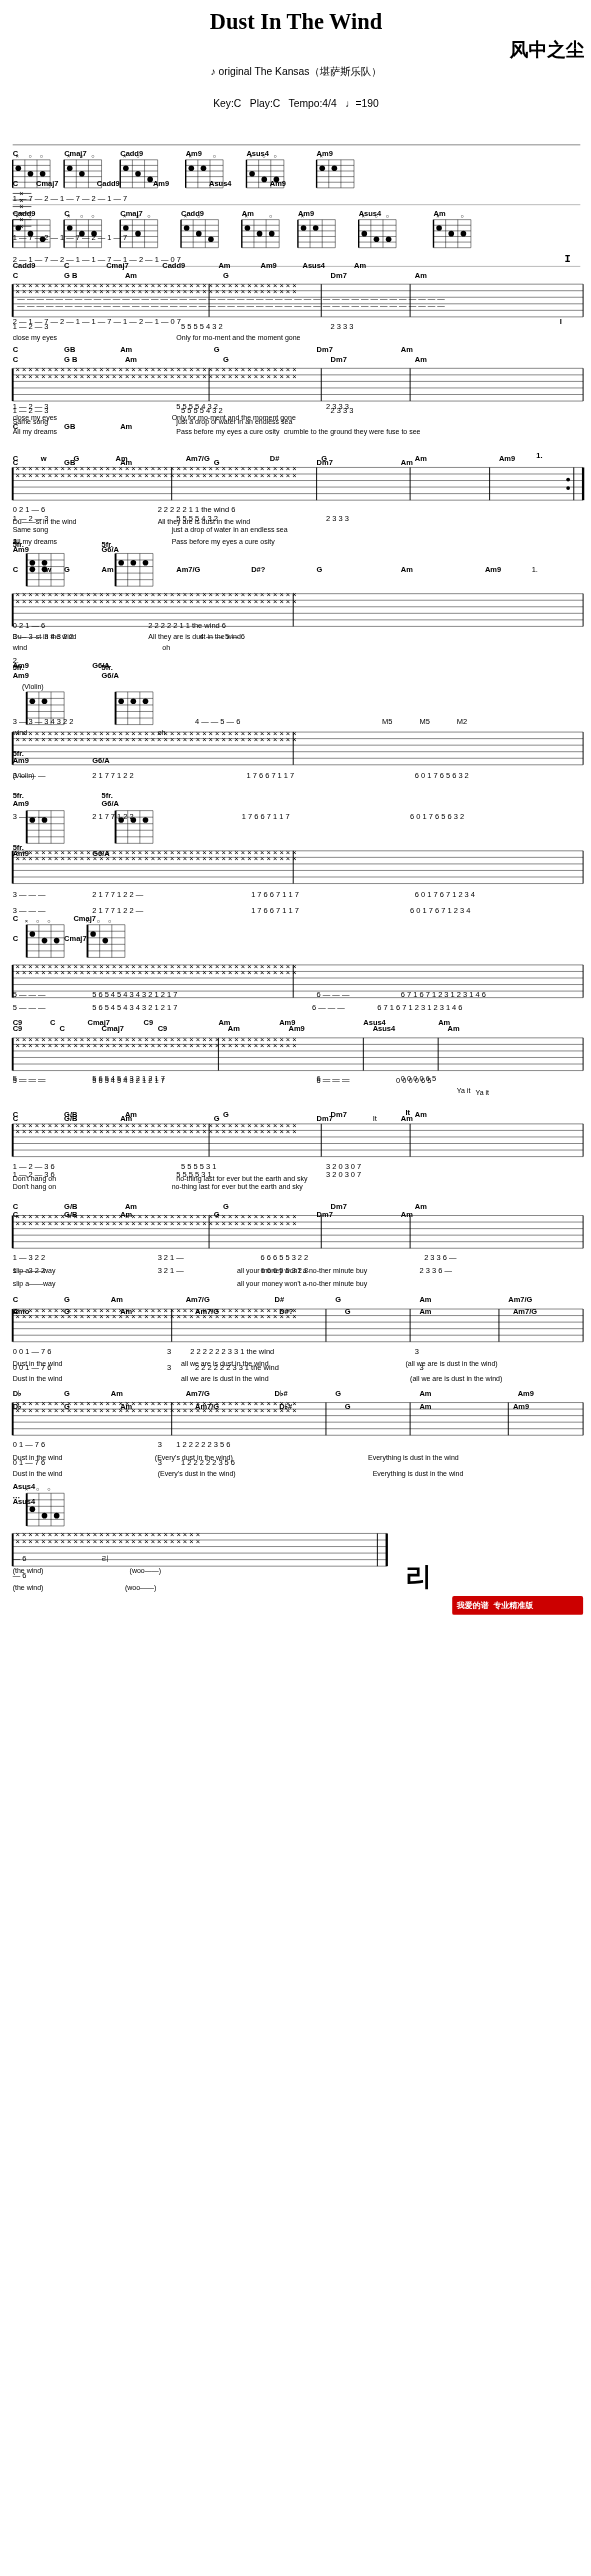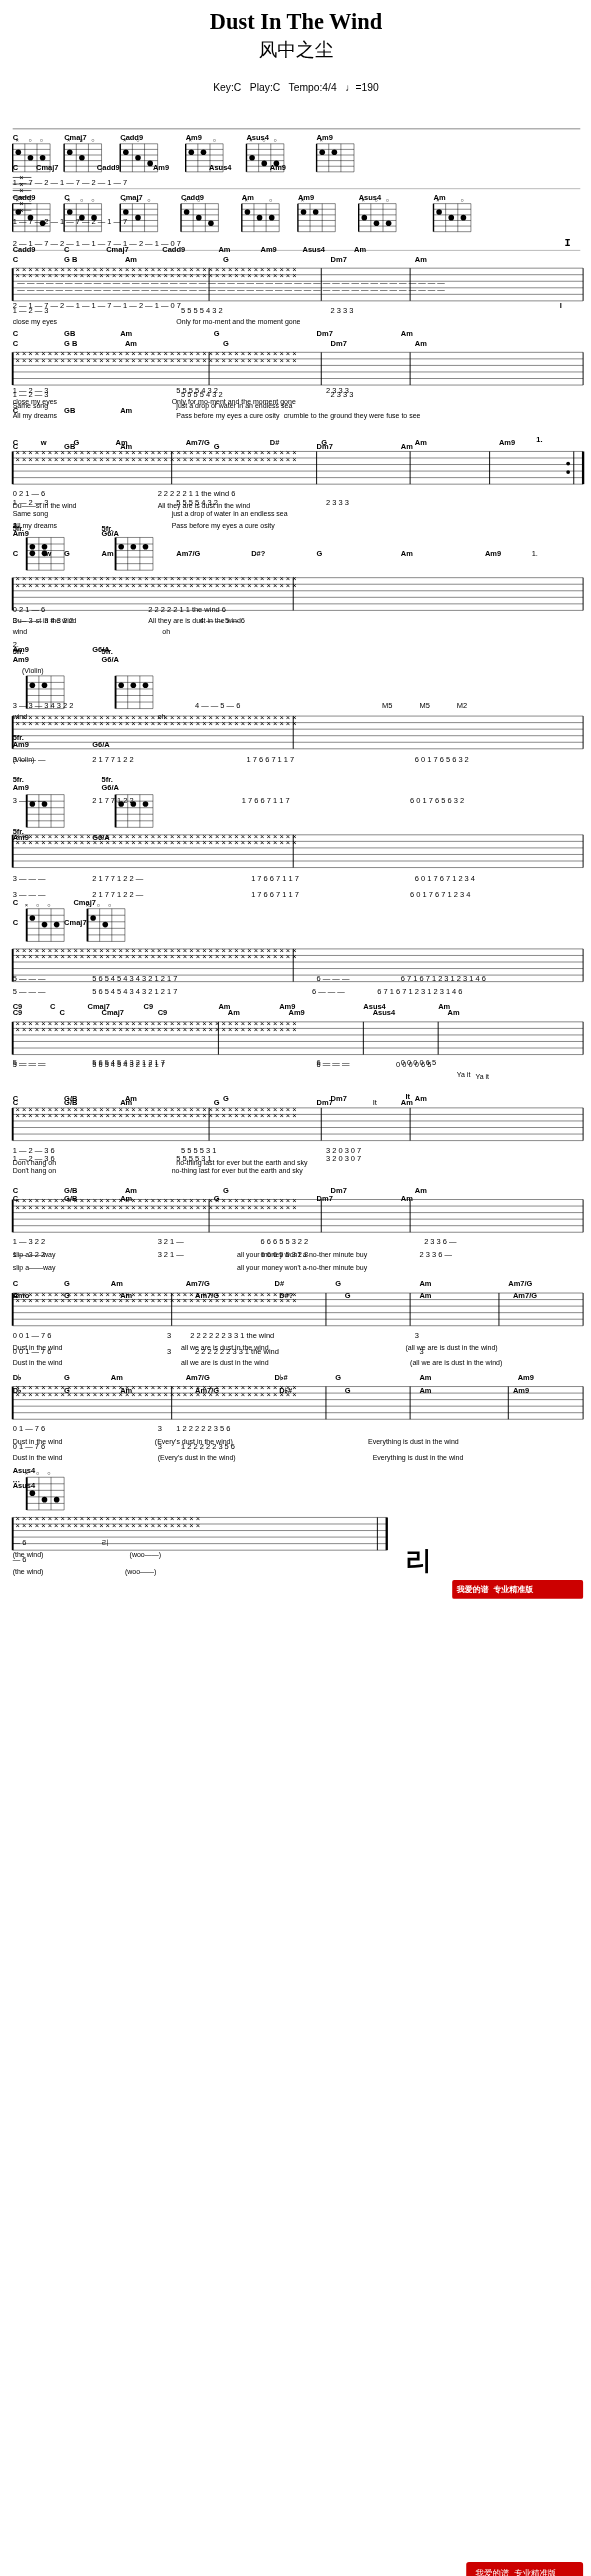--- a/index.html
+++ b/index.html
@@ -38,41 +38,46 @@
       margin-bottom: 3.7px;
     }
     h1.song-title-en {
       font-size: 22.4px;
       font-weight: bold;
       font-family: 'Times New Roman', serif;
       margin: 0;
     }
     h2.song-title-cn {
       font-size: 18.7px;
-      font-weight: normal;
+      font-weight: bold;
       font-family: 'SimSun', serif;
       margin: 1.9px 0;
+      text-align: right;
     }
     .song-meta {
       font-size: 10.3px;
       font-family: Arial, sans-serif;
     }
     .song-key {
       font-size: 10.3px;
       font-family: Arial, sans-serif;
       margin: 19px 0;
     }
   </style>
 </head>
 <body>
 
 <div class="page">
   <div class="page-header">
     <h1 class="song-title-en">Dust In The Wind</h1>
     <h2 class="song-title-cn">风中之尘</h2>
+    <div class="song-meta">
+      <span>♪</span>
+      <span>original The Kansas（堪萨斯乐队）</span>
+    </div>
     <div class="song-key">
       <span>Key:C</span>&nbsp;&nbsp;
       <span>Play:C</span>&nbsp;&nbsp;
       <span>Tempo:4/4</span>&nbsp;&nbsp;
       <span>♩=190</span>
     </div>
   </div>
 
   <div class="full-score">
     <svg class="tab-canvas" width="577" height="2478" viewBox="0 0 617 2650" xmlns="http://www.w3.org/2000/svg">

